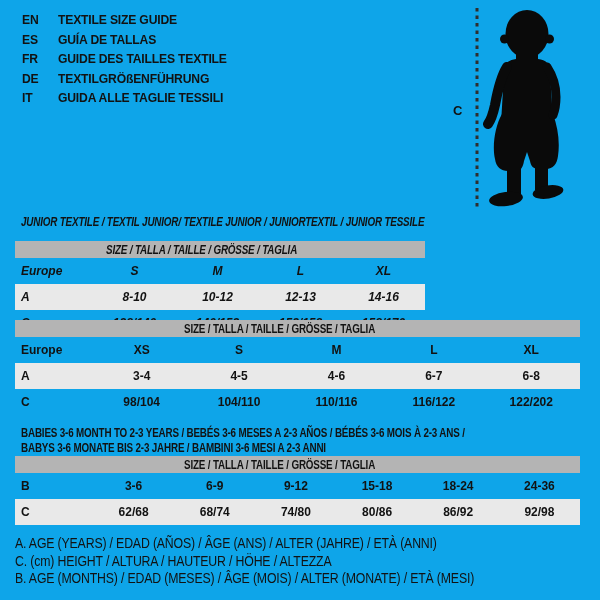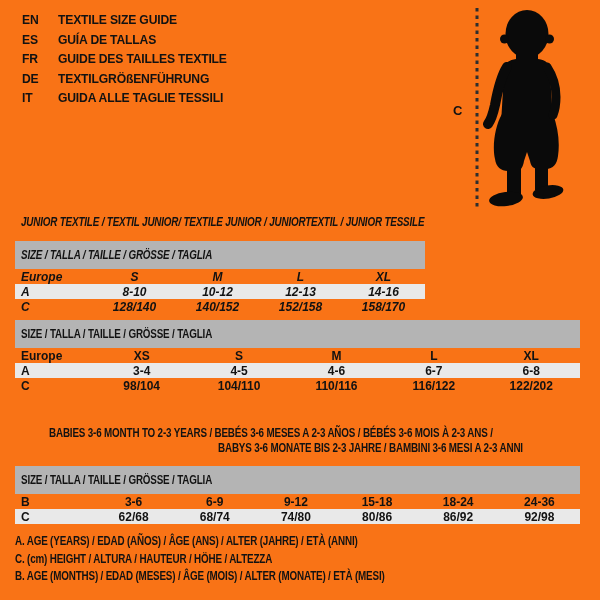--- a/index.html
+++ b/index.html
@@ -1,17 +1,17 @@
 <!DOCTYPE html>
 <html><head>
 <meta charset="utf-8">
 <style>
   html,body{margin:0;padding:0;background:#ffffff;}
   body{width:600px;height:600px;font-family:"Liberation Sans","DejaVu Sans",sans-serif;color:#121212;}
-  .page{position:relative;width:600px;height:600px;overflow:hidden;background:#f97316;}
+  .page{position:relative;width:600px;height:600px;overflow:hidden;background:#0ea5e9;}
 
   
   .lang{position:absolute;left:22px;top:10px;transform:scaleX(.9);transform-origin:left top;}
   .lang-row{display:flex;height:19.5px;align-items:center;font-weight:700;font-size:13.5px;letter-spacing:-.2px;}
   .lang-code{width:40px;}
 
   
   .figure{position:absolute;left:450px;top:2px;width:148px;height:212px;}
   .figure svg{position:absolute;left:0;top:0;}
   .c-label{position:absolute;left:3px;top:101px;font-weight:700;font-size:13px;}
@@ -21,32 +21,32 @@
 
   
   .tbl-section{position:absolute;left:15px;}
   #sec1{top:216px;width:430px;font-style:italic;}
   #sec2{top:320px;width:575px;}
   #sec3{top:426px;width:575px;}
   .tbl-title{font-weight:700;font-size:12px;line-height:13px;margin-left:6px;}
   .tbl-title .sub{font-size:9px;vertical-align:-2px;}
   #sec1 .tbl-title{margin-bottom:12px;}
   #sec2 .tbl-title{margin-bottom:19px;}
-  #sec3 .tbl-title{line-height:15px;margin-bottom:10px;text-align:right;}
+  #sec3 .tbl-title{line-height:15px;}
   table{border-collapse:collapse;table-layout:fixed;}
   #sec1 table{width:410px;}
   #sec2 table,#sec3 table{width:565px;}
-  th.size-bar{background:#b4b4b4;text-align:left;font-size:12px;font-weight:700;height:28px;padding:0 0 0 6px;}
-  td{font-size:12px;font-weight:700;text-align:center;height:15px;padding:0;}
+  th.size-bar{background:#b4b4b4;text-align:center;font-size:12px;font-weight:700;height:17px;padding:0 0 0 6px;}
+  td{font-size:12px;font-weight:700;text-align:center;height:26px;padding:0;}
   td.row-label{text-align:left;padding-left:6px;}
   tr.shaded{background:#e9e9e9;}
 
   
   .legend{position:absolute;left:15px;top:534px;}
-  .legend-line{font-weight:700;font-size:12px;height:17.5px;white-space:nowrap;}
+  .legend-line{font-weight:400;font-size:15px;height:17.5px;white-space:nowrap;}
 </style>
 </head>
 <body>
 
 <div class="page">
 
   <div class="lang">
       <div class="lang-row">
         <span class="lang-code">EN</span>
         <span>TEXTILE SIZE GUIDE</span>

